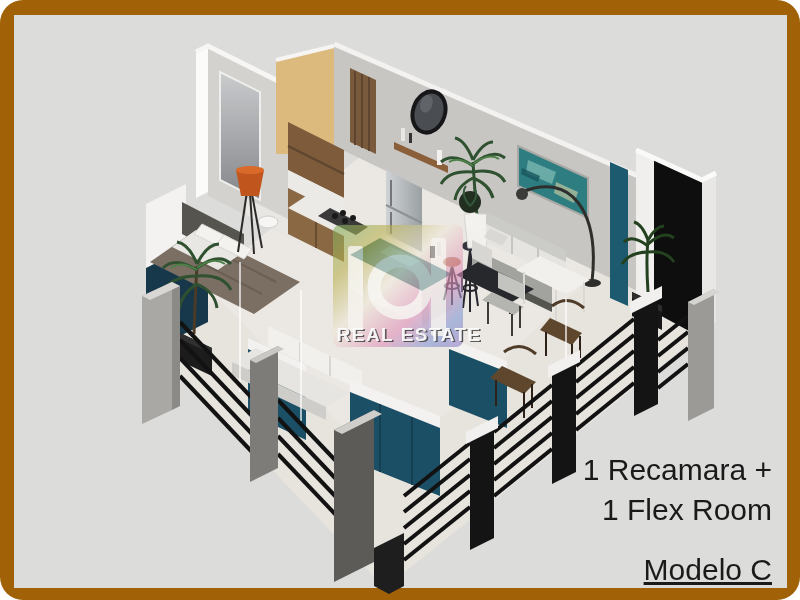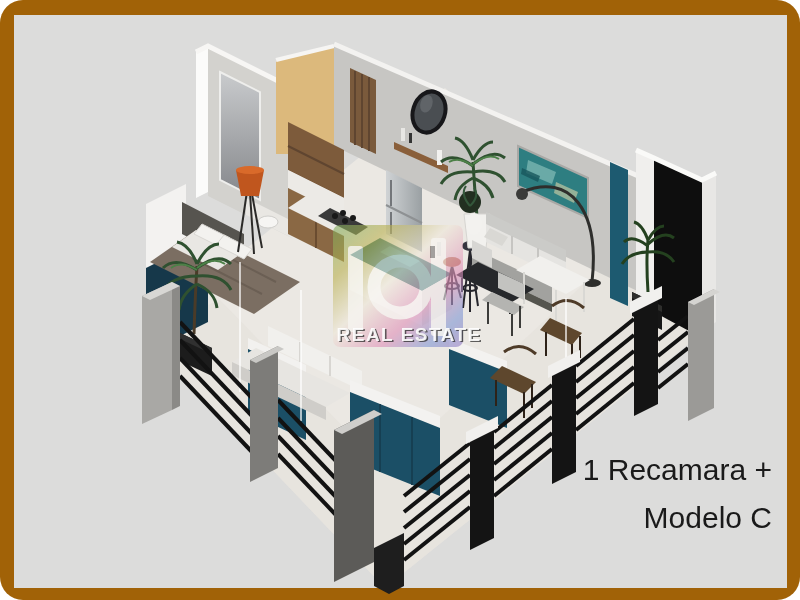--- a/index.html
+++ b/index.html
@@ -2,21 +2,21 @@
 <html><head>
 <meta charset="utf-8">
 <style>
   html,body{margin:0;padding:0;background:#ffffff;}
   .page{position:relative;width:800px;height:600px;background:#a16207;overflow:hidden;
         font-family:"Liberation Sans",sans-serif;border-radius:23px;}
   .canvas{position:absolute;left:14px;top:15px;right:13px;bottom:12px;background:#dcdcdb;}
   .render-svg{position:absolute;left:0;top:0;width:800px;height:600px;}
   .caption{position:absolute;right:28px;top:450px;text-align:right;color:#1a1a1a;
            font-size:30px;line-height:40px;letter-spacing:0px;}
-  .caption .model-line{display:block;margin-top:8px;}
+  .caption .model-line{display:block;margin-top:20px;text-decoration:underline;}
   .caption span{display:block;}
 </style>
 </head>
 <body>
 
 <div class="page">
   <div class="canvas"></div>
 
   <svg class="render-svg" viewBox="0 0 800 600">
     <defs>
@@ -384,15 +384,16 @@
       </g>
     </g>
     <g font-family="Liberation Sans, sans-serif" font-weight="bold" font-size="19" letter-spacing="1.5">
       <text x="338" y="342" fill="rgba(45,45,45,0.75)">REAL ESTATE</text>
       <text x="336.5" y="340.5" fill="#ffffff" opacity="0.9">REAL ESTATE</text>
     </g>
   </svg>
 
   <div class="caption">
     <span>1 Recamara +</span>
+    <span>1 Flex Room</span>
     <span class="model-line">Modelo C</span>
   </div>
 </div>
 
 </body></html>

